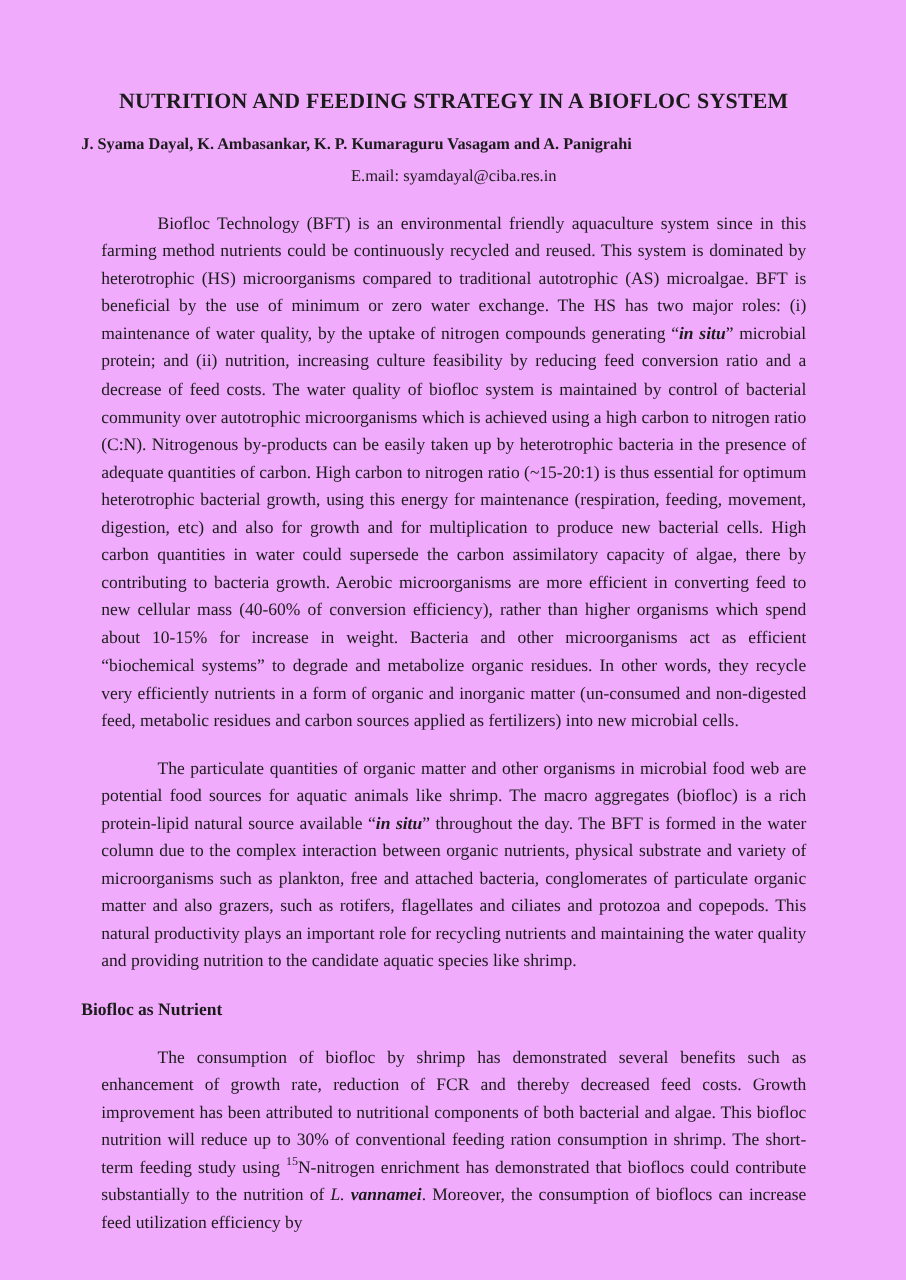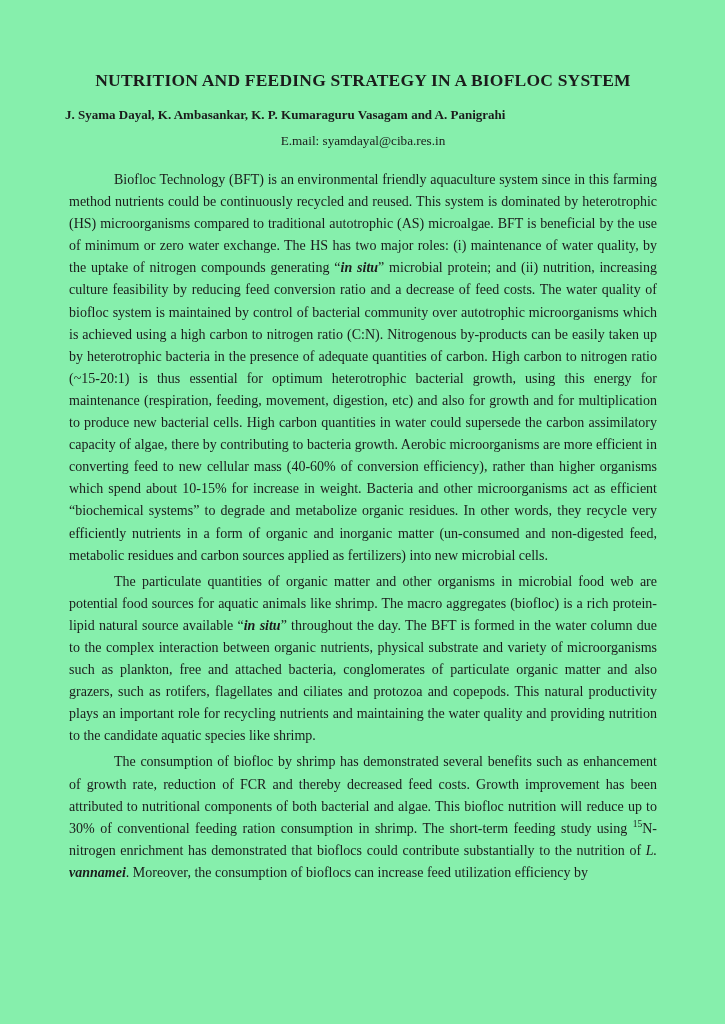--- a/index.html
+++ b/index.html
@@ -8,21 +8,21 @@
     height: 1024px;
     background: #ffffff;
     font-family: "Liberation Serif", serif;
     color: #1b1b1b;
     overflow: hidden;
   }
   .page {
     position: relative;
     width: 725px;
     height: 1024px;
-    background: #86efac;
+    background: #f0abfc;
   }
   .content {
     position: absolute;
     left: 65px;
     top: 68px;
     width: 596px;
   }
   .title {
     margin: 0;
     font-size: 17.5px;
@@ -41,21 +41,21 @@
   }
   .email {
     margin: 10px 0 0 0;
     font-size: 13.2px;
     line-height: 16px;
     text-align: center;
   }
   .body-block { margin: 0; }
   .body-block.intro { margin-top: 20px; }
   .body-block p {
-    margin: 4px;
+    margin: 16px;
     font-size: 14px;
     line-height: 22.1px;
     text-align: justify;
     text-indent: 45px;
   }
   .body-block p + p { margin-top: 1px; }
   .section-heading {
     margin: 6px 0 7px 0;
     font-size: 14px;
     line-height: 22px;
@@ -76,17 +76,18 @@
 
 <div class="page">
   <div class="content">
     <h1 class="title">NUTRITION AND FEEDING STRATEGY IN A BIOFLOC SYSTEM</h1>
     <p class="authors">J. Syama Dayal, K. Ambasankar, K. P. Kumaraguru Vasagam and A. Panigrahi</p>
     <p class="email">E.mail: syamdayal@ciba.res.in</p>
     <div class="body-block intro">
         <p><span class="run-normal">Biofloc Technology (BFT) is an environmental friendly aquaculture system since in this farming method nutrients could be continuously recycled and reused. This system is dominated by heterotrophic (HS) microorganisms compared to traditional autotrophic (AS) microalgae. BFT is beneficial by the use of minimum or zero water exchange. The HS has two major roles: (i) maintenance of water quality, by the uptake of nitrogen compounds generating “</span><span class="run-bolditalic">in situ</span><span class="run-normal">” microbial protein; and (ii) nutrition, increasing culture feasibility by reducing feed conversion ratio and a decrease of feed costs. The water quality of biofloc system is maintained by control of bacterial community over autotrophic microorganisms which is achieved using a high carbon to nitrogen ratio (C:N). Nitrogenous by-products can be easily taken up by heterotrophic bacteria in the presence of adequate quantities of carbon. High carbon to nitrogen ratio (~15-20:1) is thus essential for optimum heterotrophic bacterial growth, using this energy for maintenance (respiration, feeding, movement, digestion, etc) and also for growth and for multiplication to produce new bacterial cells. High carbon quantities in water could supersede the carbon assimilatory capacity of algae, there by contributing to bacteria growth. Aerobic microorganisms are more efficient in converting feed to new cellular mass (40-60% of conversion efficiency), rather than higher organisms which spend about 10-15% for increase in weight. Bacteria and other microorganisms act as efficient “biochemical systems” to degrade and metabolize organic residues. In other words, they recycle very efficiently nutrients in a form of organic and inorganic matter (un-consumed and non-digested feed, metabolic residues and carbon sources applied as fertilizers) into new microbial cells.</span></p>
         <p><span class="run-normal">The particulate quantities of organic matter and other organisms in microbial food web are potential food sources for aquatic animals like shrimp. The macro aggregates (biofloc) is a rich protein-lipid natural source available “</span><span class="run-bolditalic">in situ</span><span class="run-normal">” throughout the day. The BFT is formed in the water column due to the complex interaction between organic nutrients, physical substrate and variety of microorganisms such as plankton, free and attached bacteria, conglomerates of particulate organic matter and also grazers, such as rotifers, flagellates and ciliates and protozoa and copepods. This natural productivity plays an important role for recycling nutrients and maintaining the water quality and providing nutrition to the candidate aquatic species like shrimp.</span></p>
       </div>
+    <h2 class="section-heading">Biofloc as Nutrient</h2>
     <div class="body-block">
         <p><span class="run-normal">The consumption of biofloc by shrimp has demonstrated several benefits such as enhancement of growth rate, reduction of FCR and thereby decreased feed costs. Growth improvement has been attributed to nutritional components of both bacterial and algae. This biofloc nutrition will reduce up to 30% of conventional feeding ration consumption in shrimp. The short-term feeding study using </span><sup class="run-sup">15</sup><span class="run-normal">N-nitrogen enrichment has demonstrated that bioflocs could contribute substantially to the nutrition of </span><span class="run-italic">L. </span><span class="run-bolditalic">vannamei</span><span class="run-normal">. Moreover, the consumption of bioflocs can increase feed utilization efficiency by</span></p>
       </div>
   </div>
 </div>
 
 </body></html>

